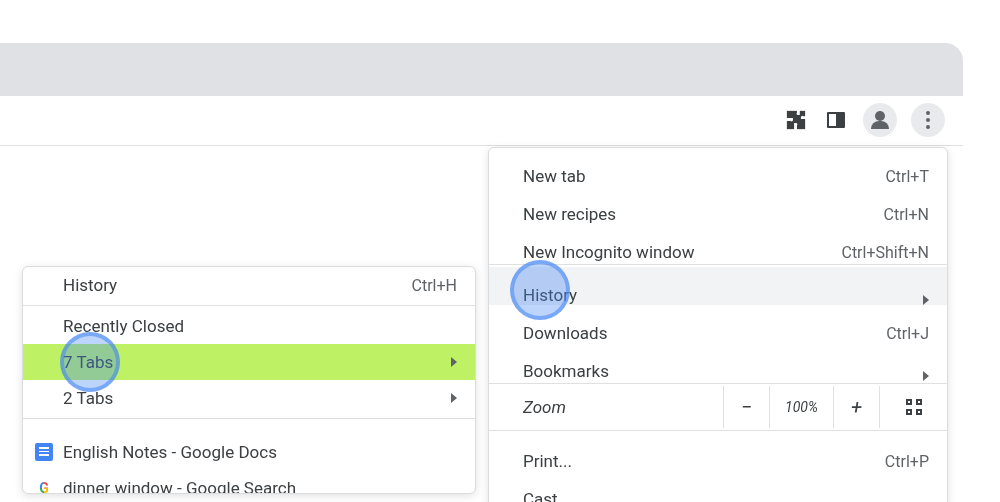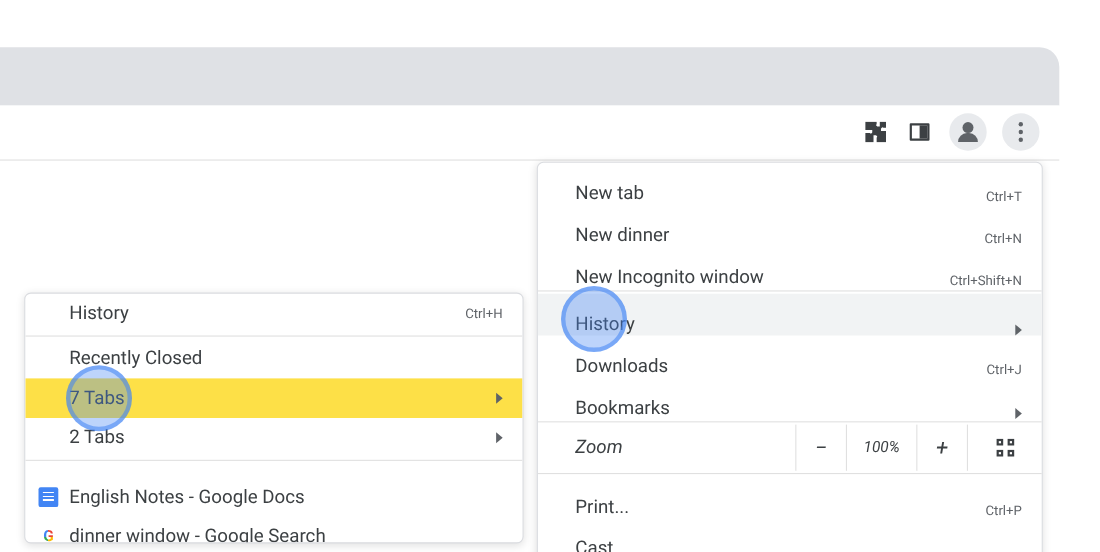--- a/index.html
+++ b/index.html
@@ -68,21 +68,21 @@
     align-items:flex-end;
     justify-content:space-between;
     height:38px;
     padding:0 18px 0 34px;
     color:#3c4043;
     position:relative;
     gap:25px;
   }
   .menu-item.highlight { background:#f1f3f4; }
   .menu-divider { height:1px; background:#e0e0e0; margin:2px 0; }
-  .shortcut { color:#5f6368; font-size:12px; }
+  .shortcut { color:#5f6368; font-size:16px; }
   .arrow {
     width:0;height:0;
     border-top:5px solid transparent;
     border-bottom:5px solid transparent;
     border-left:6px solid #5f6368;
   }
   .zoom-row {
     display:flex;align-items:center;
     height:42px;
     padding-left:34px;
@@ -123,21 +123,21 @@
   }
   .sub-item {
     display:flex;
     align-items:center;
     justify-content:space-between;
     height:36px;
     padding:0 18px 0 40px;
     color:#3c4043;
     position:relative;
   }
-  .sub-item.highlight { background:#fde047; }
+  .sub-item.highlight { background:#bef264; }
   .sub-item .label-with-icon {
     display:flex;align-items:center;gap:10px;
     margin-left:-28px;
     margin-top:26px;
   }
   .favicon {
     width:18px;height:18px;border-radius:2px;
     display:flex;align-items:center;justify-content:center;
     flex-shrink:0;
   }
@@ -199,21 +199,21 @@
     </div>
 </div>
 <div class="content-line"></div>
 
 <div class="menu">
   <div class="menu-item">
     <span>New tab</span>
     <span class="shortcut">Ctrl+T</span>
   </div>
   <div class="menu-item">
-    <span>New dinner</span>
+    <span>New recipes</span>
     <span class="shortcut">Ctrl+N</span>
   </div>
   <div class="menu-item">
     <span>New Incognito window</span>
     <span class="shortcut">Ctrl+Shift+N</span>
   </div>
   <div class="menu-divider"></div>
   <div class="menu-item highlight">
     <span>History</span>
     <span class="arrow"></span>

